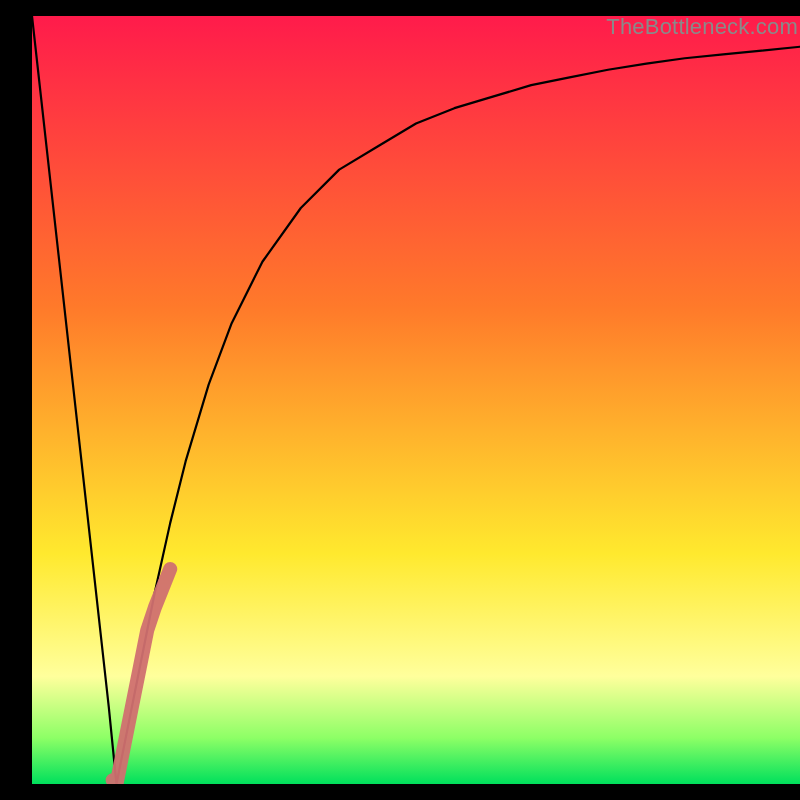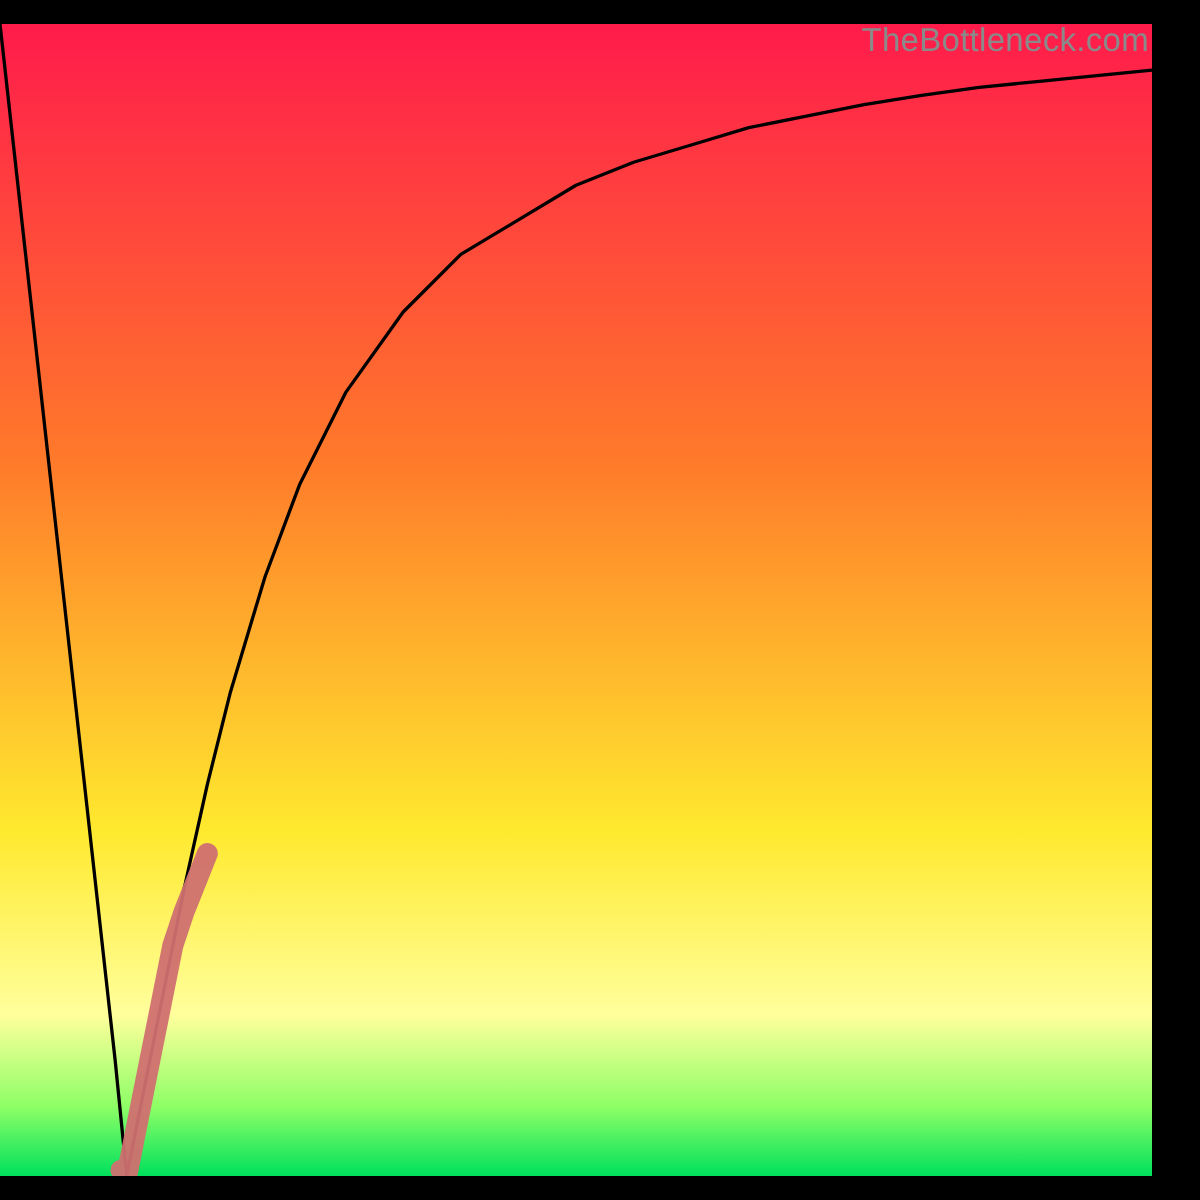--- a/index.html
+++ b/index.html
@@ -6,21 +6,21 @@
     margin: 0;
     padding: 0;
     width: 800px;
     height: 800px;
     background: #000;
     overflow: hidden;
     font-family: Arial, Helvetica, sans-serif;
   }
   .frame {
     position: absolute;
-    left: 0;
+    left: 32px;
     top: 16px;
     width: 768px;
     height: 768px;
     background: #000;
   }
   .watermark {
     position: absolute;
     right: 2px;
     top: -2px;
     color: #8a8a8a;

